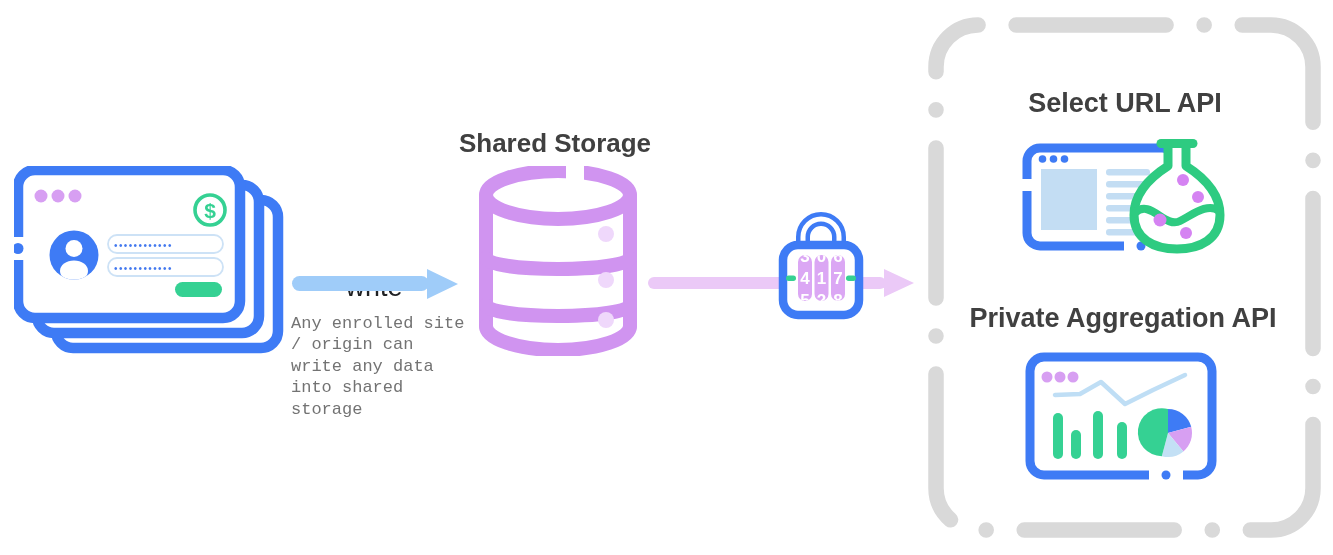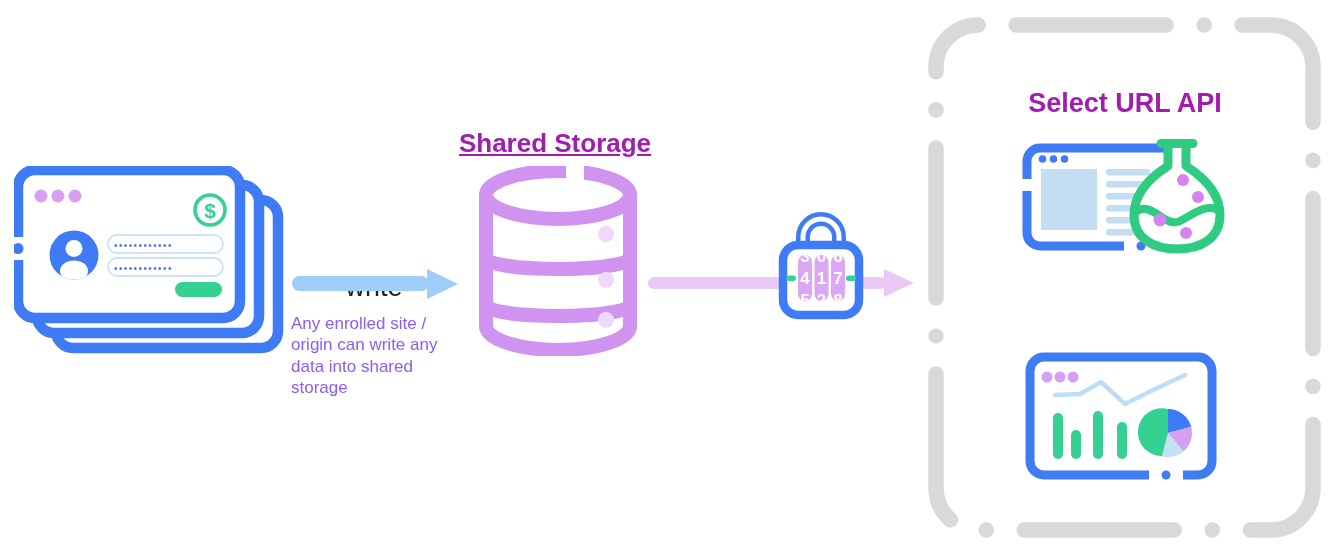--- a/index.html
+++ b/index.html
@@ -2,22 +2,22 @@
 <html><head>
 <meta charset="utf-8">
 <style>
   html,body{margin:0;padding:0;background:#ffffff;}
   #canvas{
     position:relative;width:1333px;height:555px;overflow:hidden;background:#ffffff;
     font-family:"Liberation Sans", sans-serif;color:#202124;
   }
   .abs{position:absolute;}
   .flow-label{font-size:27px;font-weight:400;color:#202124;text-align:center;margin-top:44px;}
-  .flow-note{font-size:17px;line-height:1.26;color:#8b5cf6;}
-  .section-title{font-weight:700;color:#a21caf;text-align:center;}
+  .flow-note{font-size:17px;line-height:1.26;color:#737373;font-family:Liberation Mono, monospace;}
+  .section-title{font-weight:700;color:#404040;text-align:center;}
   .arrow-shaft{border-radius:8px;}
   .arrow-head{width:0;height:0;}
   
   #write-shaft{left:292px;top:276px;width:137px;height:15px;background:#9fccf9;}
   #write-head{left:427px;top:269px;border-top:15px solid transparent;border-bottom:15px solid transparent;border-left:31px solid #9fccf9;}
   
   #read-shaft{left:648px;top:277px;width:238px;height:12px;background:#ebc9f7;}
   #read-head{left:884px;top:269px;border-top:14.5px solid transparent;border-bottom:14.5px solid transparent;border-left:30px solid #ebc9f7;}
 </style>
 </head>
@@ -61,21 +61,21 @@
     <text x="100" y="105.5" font-size="10" letter-spacing="1.4" fill="#4479ef">••••••••••••</text>
 
     <rect x="161" y="116" width="47" height="15" rx="7.5" fill="#35d193"></rect>
   </svg>
 
   <div class="abs flow-label" style="left:291px;top:228px;width:166px;">write</div>
   <div class="abs arrow-shaft" id="write-shaft"></div>
   <div class="abs arrow-head" id="write-head"></div>
   <div class="abs flow-note" style="left:291px;top:313px;width:176px;">Any enrolled site / origin can write any data into shared storage</div>
 
-  <div class="abs section-title" style="left:445px;top:128px;width:220px;font-size:26px;text-decoration:underline;">Shared Storage</div>
+  <div class="abs section-title" style="left:445px;top:128px;width:220px;font-size:26px;">Shared Storage</div>
 
   <svg class="abs" style="left:472px;top:166px;" width="172" height="190" viewBox="0 0 172 190">
     <g stroke="#d094f0" stroke-width="14" fill="none" stroke-linecap="round">
       <ellipse cx="86" cy="29" rx="72" ry="24"></ellipse>
       <path d="M14,29 V160"></path>
       <path d="M158,29 V160"></path>
       <path d="M14,160 A72,24 0 0 0 158,160"></path>
       <path d="M14,92 A72,11 0 0 0 158,92"></path>
       <path d="M14,139 A72,11 0 0 0 158,139"></path>
     </g>
@@ -150,20 +150,21 @@
       <path d="M146,8 L146,30 C124,44 112,61 112,79 C112,103 132,113 155,113 C178,113 198,103 198,79 C198,61 186,44 164,30 L164,8" fill="#ffffff" stroke="#2ecb81" stroke-width="9" stroke-linecap="round" stroke-linejoin="round"></path>
       <path d="M139,7.5 L171,7.5" stroke="#2ecb81" stroke-width="9" stroke-linecap="round" fill="none"></path>
       <path d="M113,77 C128,62 143,93 158,85 C170,79 186,66 197,75" fill="none" stroke="#2ecb81" stroke-width="8" stroke-linecap="round"></path>
       <circle cx="161" cy="44" r="6" fill="#d583f2"></circle>
       <circle cx="176" cy="61" r="6" fill="#d583f2"></circle>
       <circle cx="138" cy="84" r="6.5" fill="#d583f2"></circle>
       <circle cx="164" cy="97" r="6" fill="#d583f2"></circle>
     </g>
   </svg>
 
+  <div class="abs section-title" style="left:950px;top:303px;width:346px;font-size:27px;">Private Aggregation API</div>
 
   <svg class="abs" style="left:1025px;top:352px;" width="192" height="130" viewBox="0 0 192 130">
     <rect x="5" y="5" width="182" height="118" rx="14" fill="#ffffff" stroke="#3e7bf5" stroke-width="9"></rect>
     <rect x="124" y="116" width="34" height="14" fill="#ffffff"></rect>
     <circle cx="141" cy="123" r="4.5" fill="#3e7bf5"></circle>
     <circle cx="22" cy="25" r="5.5" fill="#d79ff2"></circle>
     <circle cx="35" cy="25" r="5.5" fill="#d79ff2"></circle>
     <circle cx="48" cy="25" r="5.5" fill="#d79ff2"></circle>
     <polyline points="30,43 55,42 76,30 100,52 128,38 160,23" fill="none" stroke="#bfdef5" stroke-width="4.5" stroke-linejoin="round" stroke-linecap="round"></polyline>
     <g fill="#35d193">

